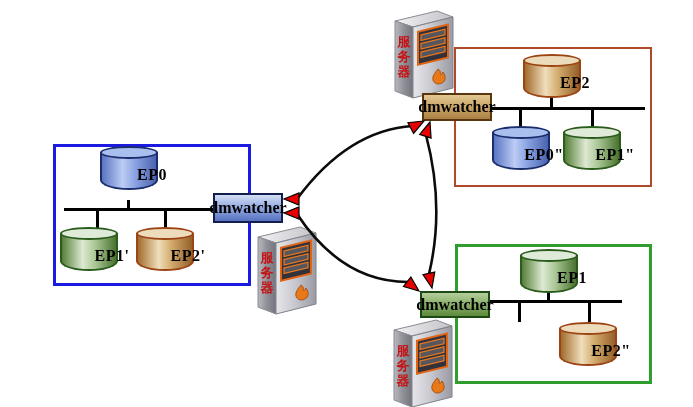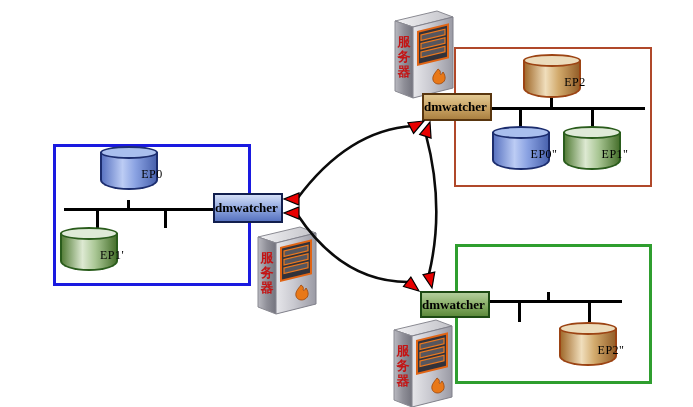--- a/index.html
+++ b/index.html
@@ -17,27 +17,27 @@
   .hline{height:3px;}
   .vline{width:3px;}
   
   .cyl{position:absolute;width:58px;height:44px;z-index:3;}
   .cyl-top{position:absolute;left:0;top:0;width:58px;height:13px;border-radius:50%;
     box-sizing:border-box;border:2px solid var(--edge);background:var(--top);z-index:2;}
   .cyl-body{position:absolute;left:0;top:6px;width:58px;height:38px;box-sizing:border-box;
     border:2px solid var(--edge);border-top:none;
     border-radius:0 0 29px 29px / 0 0 10px 10px;background:var(--body);
     display:flex;align-items:center;justify-content:center;padding-top:9px;
-    font-weight:normal;font-size:12px;color:#000;letter-spacing:.5px;padding-left:46px;}
+    font-weight:bold;font-size:16px;color:#000;letter-spacing:.5px;padding-left:46px;}
   .c-blue  {--edge:#1c2d6e;--top:#a9bfee;--body:linear-gradient(90deg,#5a74c2,#bcccf4 38%,#8aa2e2 62%,#4a63ae);}
   .c-green {--edge:#2a5c1c;--top:#dfead8;--body:linear-gradient(90deg,#567f3a,#dde9d2 38%,#a9c694 62%,#49722f);}
   .c-orange{--edge:#9c4414;--top:#ecdcbc;--body:linear-gradient(90deg,#a26c2e,#f0debc 38%,#d2aa6c 62%,#95602a);}
   
-  .watcher{position:absolute;z-index:5;display:flex;align-items:center;
-    font-weight:bold;font-size:13px;color:#000;box-sizing:border-box;}
+  .watcher{position:absolute;z-index:5;display:flex;align-items:center;justify-content:center;
+    font-weight:bold;font-size:16px;color:#000;box-sizing:border-box;}
   .w-blue {left:213px;top:193px;width:70px;height:30px;border:2px solid #121f4e;
     background:linear-gradient(180deg,#d3def6,#8ba3dd 55%,#5873c0);}
   .w-tan  {left:422px;top:93px;width:70px;height:28px;border:2px solid #59360f;
     background:linear-gradient(180deg,#e2c892,#c8a263 55%,#ab8142);}
   .w-green{left:420px;top:291px;width:70px;height:27px;border:2px solid #1d4a14;
     background:linear-gradient(180deg,#b3cf9c,#85ab64 55%,#5d8a3c);}
   
   .server{position:absolute;z-index:3;}
   
   #arcs{position:absolute;left:0;top:0;z-index:6;pointer-events:none;}
@@ -94,20 +94,26 @@
   <div class="hline" style="left:64px;top:208px;width:150px"></div>
   <div class="vline" style="left:127px;top:200px;height:9px"></div>
   <div class="vline" style="left:96px;top:211px;height:17px"></div>
   <div class="vline" style="left:164px;top:211px;height:17px"></div>
   <div class="cyl c-green" style="left:60px;top:227px">
     <div class="cyl-top"></div>
     <div class="cyl-body">
         <span>EP1'</span>
       </div>
   </div>
+  <div class="cyl c-orange" style="left:136px;top:227px">
+    <div class="cyl-top"></div>
+    <div class="cyl-body">
+        <span>EP2'</span>
+      </div>
+  </div>
   <div class="watcher w-blue">
     <span>dmwatcher</span>
   </div>
   <svg class="server" style="left:255px;top:224px" width="64" height="92">
       <use href="#sym-server"></use>
     </svg>
 
   <div id="frame-top" class="frame"></div>
 
   <svg class="server" style="left:392px;top:8px" width="64" height="92">
@@ -140,20 +146,26 @@
   </div>
 
   <div id="frame-bottom" class="frame"></div>
 
   <svg class="server" style="left:391px;top:317px" width="64" height="92">
       <use href="#sym-server"></use>
     </svg>
   <div class="watcher w-green">
     <span>dmwatcher</span>
   </div>
+  <div class="cyl c-green" style="left:520px;top:249px">
+    <div class="cyl-top"></div>
+    <div class="cyl-body">
+        <span>EP1</span>
+      </div>
+  </div>
   <div class="hline" style="left:489px;top:300px;width:133px"></div>
   <div class="vline" style="left:547px;top:292px;height:8px"></div>
   <div class="vline" style="left:518px;top:303px;height:19px"></div>
   <div class="vline" style="left:588px;top:303px;height:19px"></div>
   <div class="cyl c-orange" style="left:559px;top:322px">
     <div class="cyl-top"></div>
     <div class="cyl-body">
         <span>EP2"</span>
       </div>
   </div>

